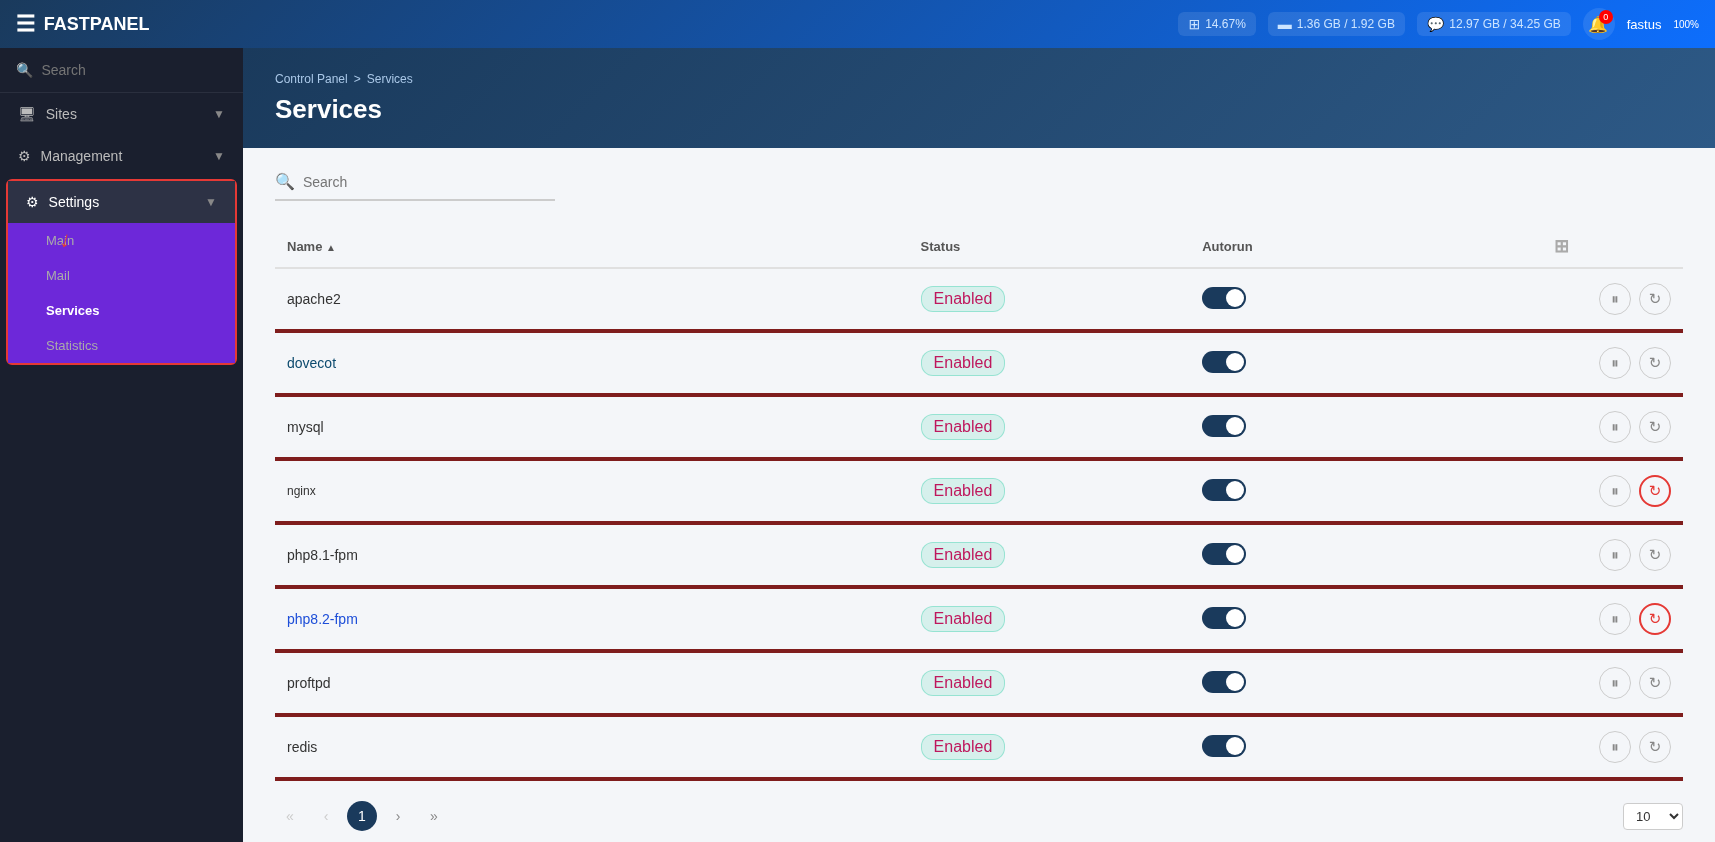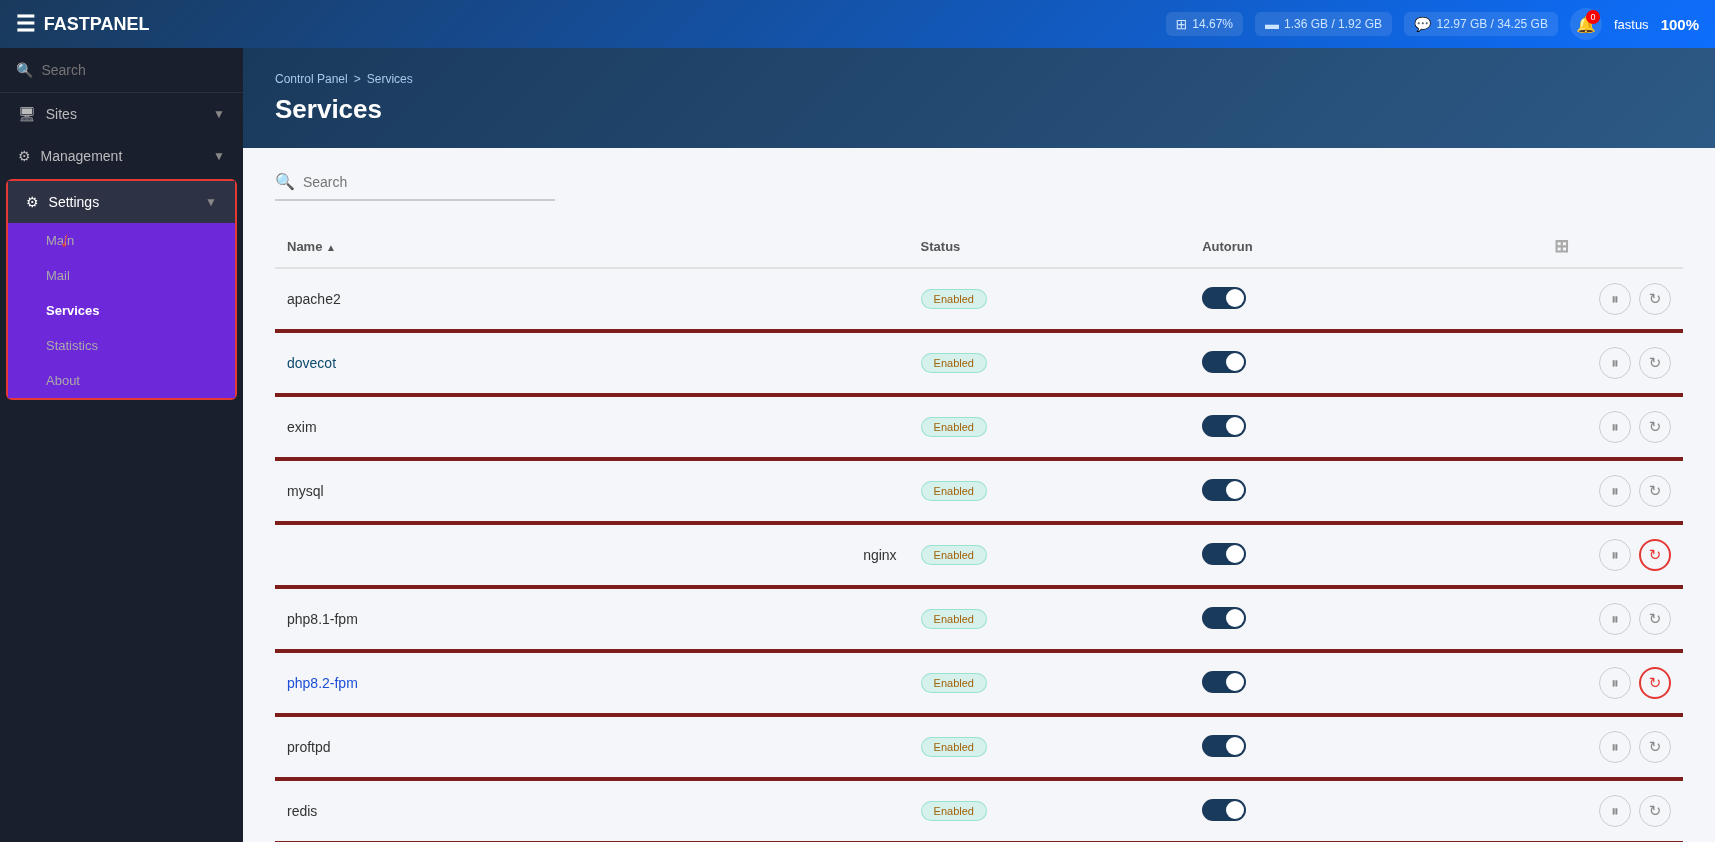--- a/index.html
+++ b/index.html
@@ -30,21 +30,21 @@
       position: relative; width: 32px; height: 32px; display: flex; align-items: center; justify-content: center;
       background: rgba(255,255,255,0.1); border-radius: 50%; cursor: pointer;
     }
     .topbar-bell .badge {
       position: absolute; top: 2px; right: 2px; background: #f00; color: #fff; border-radius: 50%;
       width: 14px; height: 14px; font-size: 9px; display: flex; align-items: center; justify-content: center;
     }
     .topbar-user {
       font-size: 13px; color: #fff; cursor: pointer; display: flex; align-items: center; gap: 4px;
     }
-    .topbar-percent { font-size: 15px; color: #fff; font-weight: 700; }
+    .topbar-percent { font-size: 10px; color: #fff; font-weight: 400; }
 
     
     .layout { display: flex; flex: 1; overflow: hidden; }
 
     
     .sidebar {
       width: 243px; background: #1a1f2e; color: #ccc; display: flex; flex-direction: column;
       flex-shrink: 0; overflow-y: auto;
     }
     .sidebar-search {
@@ -108,22 +108,22 @@
     .services-table thead tr { border-bottom: 2px solid #e0e0e0; }
     .services-table thead th {
       text-align: left; padding: 10px 12px; font-size: 13px; color: #555; font-weight: 600;
     }
     .services-table thead th.sort-asc::after { content: ' ▲'; font-size: 10px; }
     .services-table tbody tr { border-bottom: 4px solid #7f1d1d; }
     .services-table tbody td { padding: 14px 12px; font-size: 14px; color: #333; }
 
     .status-badge {
       display: inline-block; padding: 3px 12px; border-radius: 12px;
-      font-size: 11px; font-weight: 500;
-      background: rgba(0, 200, 150, 0.12); color: #a16207; border: 1px solid rgba(0,200,150,0.3);
+      font-size: 16px; font-weight: 500;
+      background: rgba(0, 200, 150, 0.12); color: #be185d; border: 1px solid rgba(0,200,150,0.3);
     }
 
     
     .toggle {
       width: 44px; height: 22px; border-radius: 11px; position: relative; cursor: pointer;
       background: #1a3a5c; display: inline-block; flex-shrink: 0;
     }
     .toggle::after {
       content: ''; position: absolute; width: 18px; height: 18px; border-radius: 50%;
       background: #fff; top: 2px; right: 2px; transition: right 0.2s;
@@ -239,23 +239,20 @@
           <span>Main</span>
         </div>
         <div class="sidebar-sub-item">
           <span>Mail</span>
         </div>
         <div class="sidebar-sub-item active">
           <span>Services</span>
         </div>
         <div class="sidebar-sub-item">
           <span>Statistics</span>
-        </div>
-        <div class="sidebar-sub-item">
-          <span>About</span>
         </div>
       </div>
     </div>
 
   </div>
 
   <div class="main">
 
     <div class="page-header">
       <div class="breadcrumb">
@@ -316,51 +313,36 @@
       <div class="toggle"></div>
     </td>
     <td>
       <div class="action-btns">
         <button class="action-btn" title="Pause">⏸</button>
         <button class="action-btn" title="Restart">↻</button>
       </div>
     </td>
   </tr>
             <tr>
-    <td style="font-size:14px;color:#333;">exim</td>
-    <td>
-      <span class="status-badge">Enabled</span>
-    </td>
-    <td>
-      <div class="toggle"></div>
-    </td>
-    <td>
-      <div class="action-btns">
-        <button class="action-btn" title="Pause">⏸</button>
-        <button class="action-btn" title="Restart">↻</button>
-      </div>
-    </td>
-  </tr>
-            <tr>
     <td style="font-size:14px;color:#333;">mysql</td>
     <td>
       <span class="status-badge">Enabled</span>
     </td>
     <td>
       <div class="toggle"></div>
     </td>
     <td>
       <div class="action-btns">
         <button class="action-btn" title="Pause">⏸</button>
         <button class="action-btn" title="Restart">↻</button>
       </div>
     </td>
   </tr>
             <tr>
-    <td style="font-size:14px;color:#333;text-align:right;">nginx</td>
+    <td style="font-size:12px;color:#333;">nginx</td>
     <td>
       <span class="status-badge">Enabled</span>
     </td>
     <td>
       <div class="toggle"></div>
     </td>
     <td>
       <div class="action-btns">
         <button class="action-btn" title="Pause">⏸</button>
         <button class="action-btn highlighted" title="Restart">↻</button>

